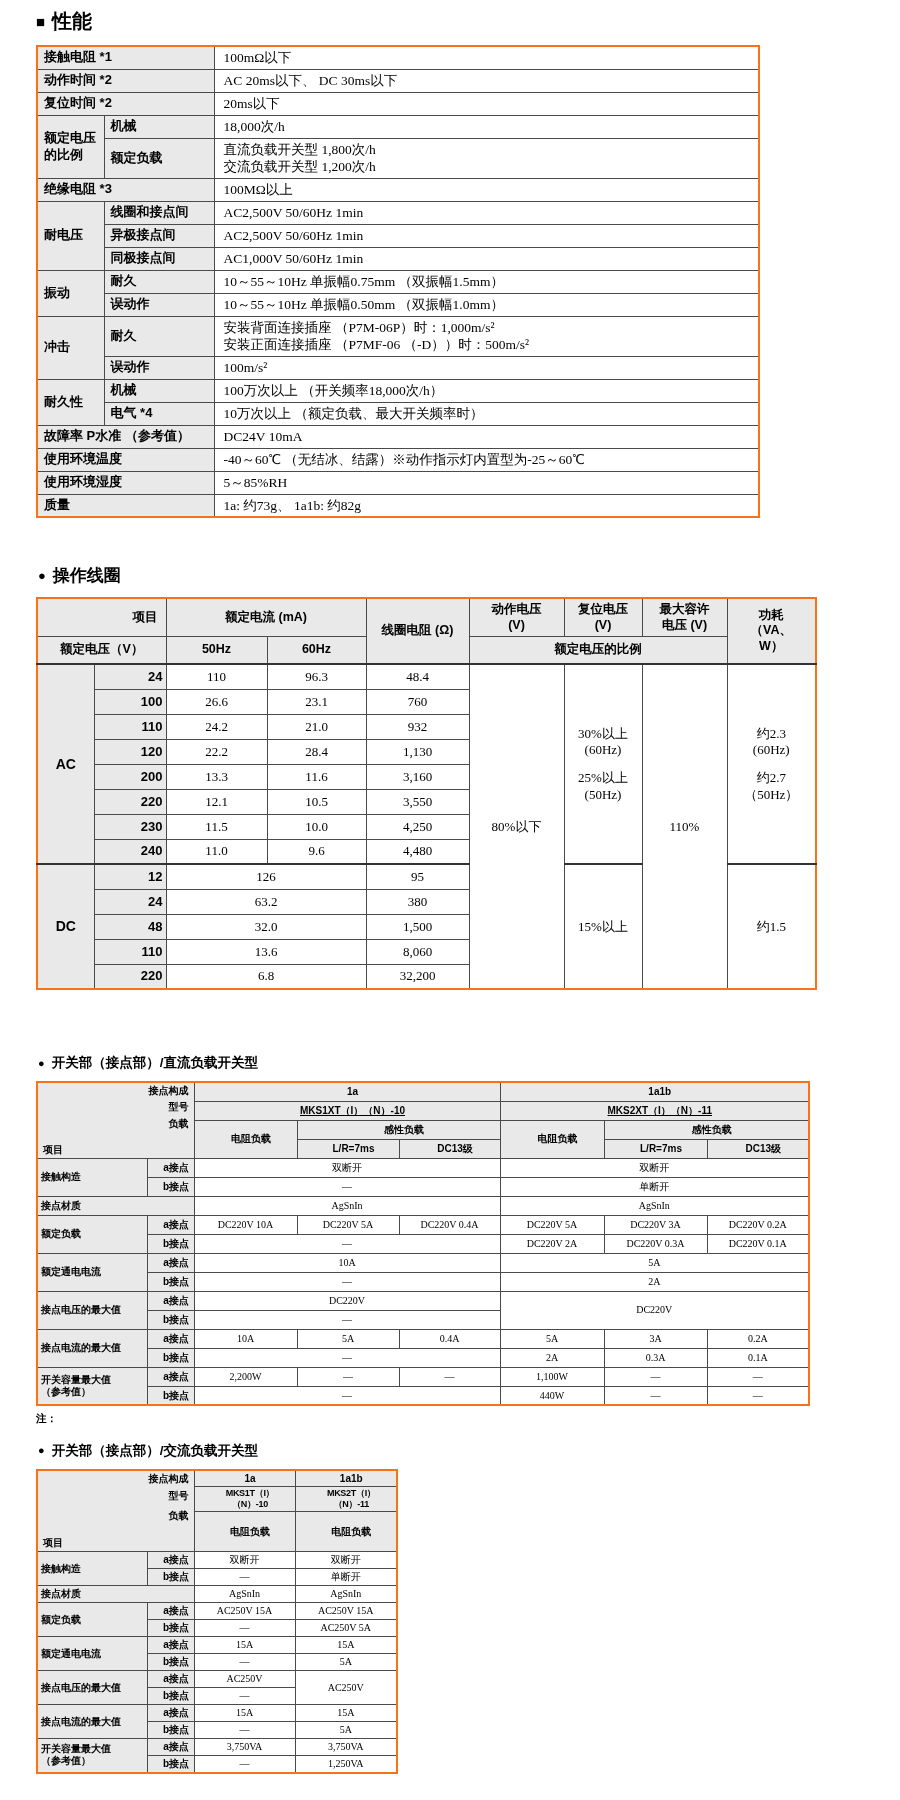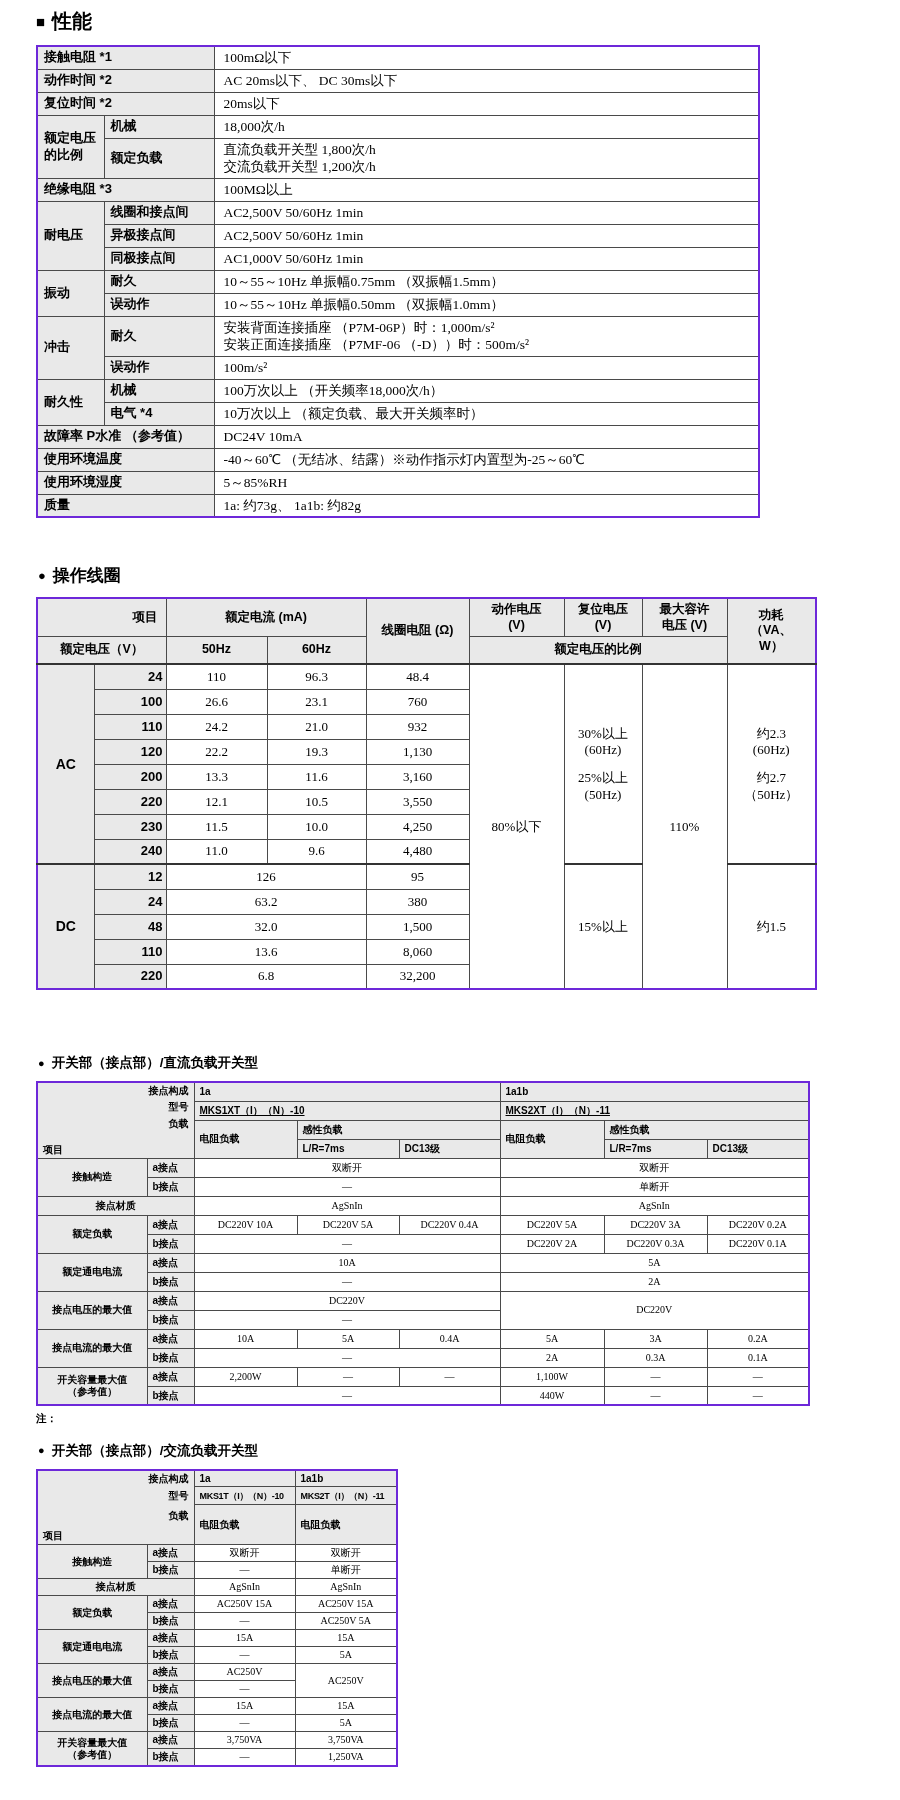--- a/index.html
+++ b/index.html
@@ -10,21 +10,21 @@
   .sec { display:flex; align-items:center; gap:7px; font-weight:bold; }
   .sec .mk { line-height:1; }
   #sec-perf { font-size:20px; margin:2px 0 10px 0; }
   #sec-perf .mk { font-size:15px; }
   #sec-coil { font-size:17px; margin:46px 0 10px 2px; }
   #sec-coil .mk { font-size:13px; }
   #sec-dc { font-size:13.5px; margin:64px 0 9px 2px; }
   #sec-ac { font-size:13.5px; margin:16px 0 9px 2px; }
   #sec-dc .mk, #sec-ac .mk { font-size:11px; }
 
-  table.t { border-collapse:collapse; border:2px solid #6d28d9; table-layout:fixed; }
+  table.t { border-collapse:collapse; border:2px solid #f97316; table-layout:fixed; }
   .t td { border:1px solid #4a4a4a; overflow:hidden; vertical-align:middle; }
   .h { background:#e9e9e9; font-weight:bold; }
   .d { background:#fff; font-family:"Liberation Serif",serif; font-weight:normal; }
   .c { text-align:center; }
 
   
   .t1 td { font-size:13px; padding:2px 6px; height:23px; line-height:1.3; }
   .t1 .d { font-size:13.5px; padding-left:9px; text-align:left; }
 
   
@@ -36,22 +36,22 @@
   .t2 .num { font-size:13px;text-align:right; }
   .t2 .g { font-size:14px; }
   .t2 .bt2 { border-top:2px solid #333; }
   .t2 .hbb { border-bottom:2px solid #333; }
   .t2 .sp { height:12px; }
 
   
   .t3 td, .t4 td { font-size:10px; padding:1px 3px; line-height:1.2; }
   .t3 td { height:19px; }
   .t4 td { height:17px; }
-  .t3 .h, .t4 .h { text-align:center; }
-  .t3 .h.c, .t4 .h.c { text-align:left; padding-left:5px; }
+  .t3 .h, .t4 .h { text-align:left; }
+  .t3 .h.c, .t4 .h.c { text-align:center; padding-left:14px; }
   .t3 .d, .t4 .d { font-size:10px; text-align:center; }
   .t3 .model { font-size:10px;text-decoration:underline; }
   .t4 .model { font-size:9px; letter-spacing:-0.3px; }
   .corner { position:relative; }
   .corner span { position:absolute; font-weight:bold; font-size:10px; line-height:1; }
   .corner .cr1 { top:3px; right:5px; }
   .corner .cr2 { top:19px; right:5px; }
   .t3 .corner .cr3 { top:36px; right:5px; }
   .t4 .corner .cr2 { top:20px; right:5px; }
   .t4 .corner .cr3 { top:40px; right:5px; }
@@ -246,21 +246,21 @@
         </tr>
     <tr>
           <td class="h num">110</td>
           <td class="d">24.2</td>
           <td class="d">21.0</td>
           <td class="d">932</td>
         </tr>
     <tr>
           <td class="h num">120</td>
           <td class="d">22.2</td>
-          <td class="d">19.3</td>
+          <td class="d">28.4</td>
           <td class="d">1,130</td>
         </tr>
     <tr>
           <td class="h num">200</td>
           <td class="d">13.3</td>
           <td class="d">11.6</td>
           <td class="d">3,160</td>
         </tr>
     <tr>
           <td class="h num">220</td>

